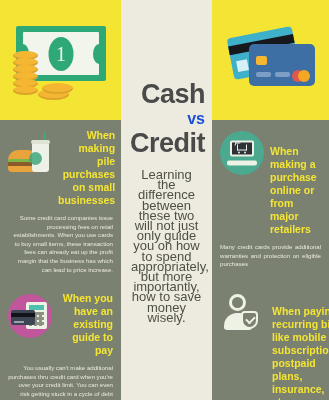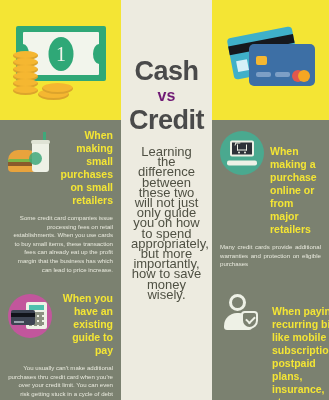--- a/index.html
+++ b/index.html
@@ -413,32 +413,32 @@
   
   .mid-inner {
     padding: 0 7px;
     box-sizing: border-box;
     height: 400px;
     display: flex;
     flex-direction: column;
     justify-content: flex-start;
   }
   .title-wrap {
-    margin-top: 57px;
-    text-align: center;
+    margin-top: 80px;
+    text-align: right;
   }
   .t-cash, .t-credit {
     color: #4a4a4a;
     font-size: 27px;
     font-weight: bold;
     line-height: 29px;
     letter-spacing: -0.5px;
   }
   .t-vs {
-    color: #701a75;
+    color: #1d4ed8;
     font-size: 16px;
     font-weight: bold;
     line-height: 20px;
   }
   .mid-body {
     margin-top: 12px;
     color: #4f5043;
     font-size: 13px;
     line-height: 10.2px;
     text-align: center;
@@ -482,21 +482,21 @@
               <div class="lettuce"></div>
             <div class="patty"></div>
               <div class="bot"></div>
           </div>
           <div class="cup">
             <div class="straw"></div>
               <div class="lid"></div>
               <div class="dot"></div>
           </div>
         </div>
-        <div class="head-text">When making small purchases on small retailers</div>
+        <div class="head-text">When making pile purchases on small businesses</div>
       </div>
       <div class="body-text">Some credit card companies issue processing fees on retail establishments. When you use cards to buy small items, these transaction fees can already eat up the profit margin that the business has which can lead to price increase.</div>
     </div>
 
     <div class="block" style="padding-top:12px">
       <div class="block-head">
         <div class="icon-circle ic-pink">
           <div class="calc">
             <div class="scr"></div>
               <div class="keys"></div>

